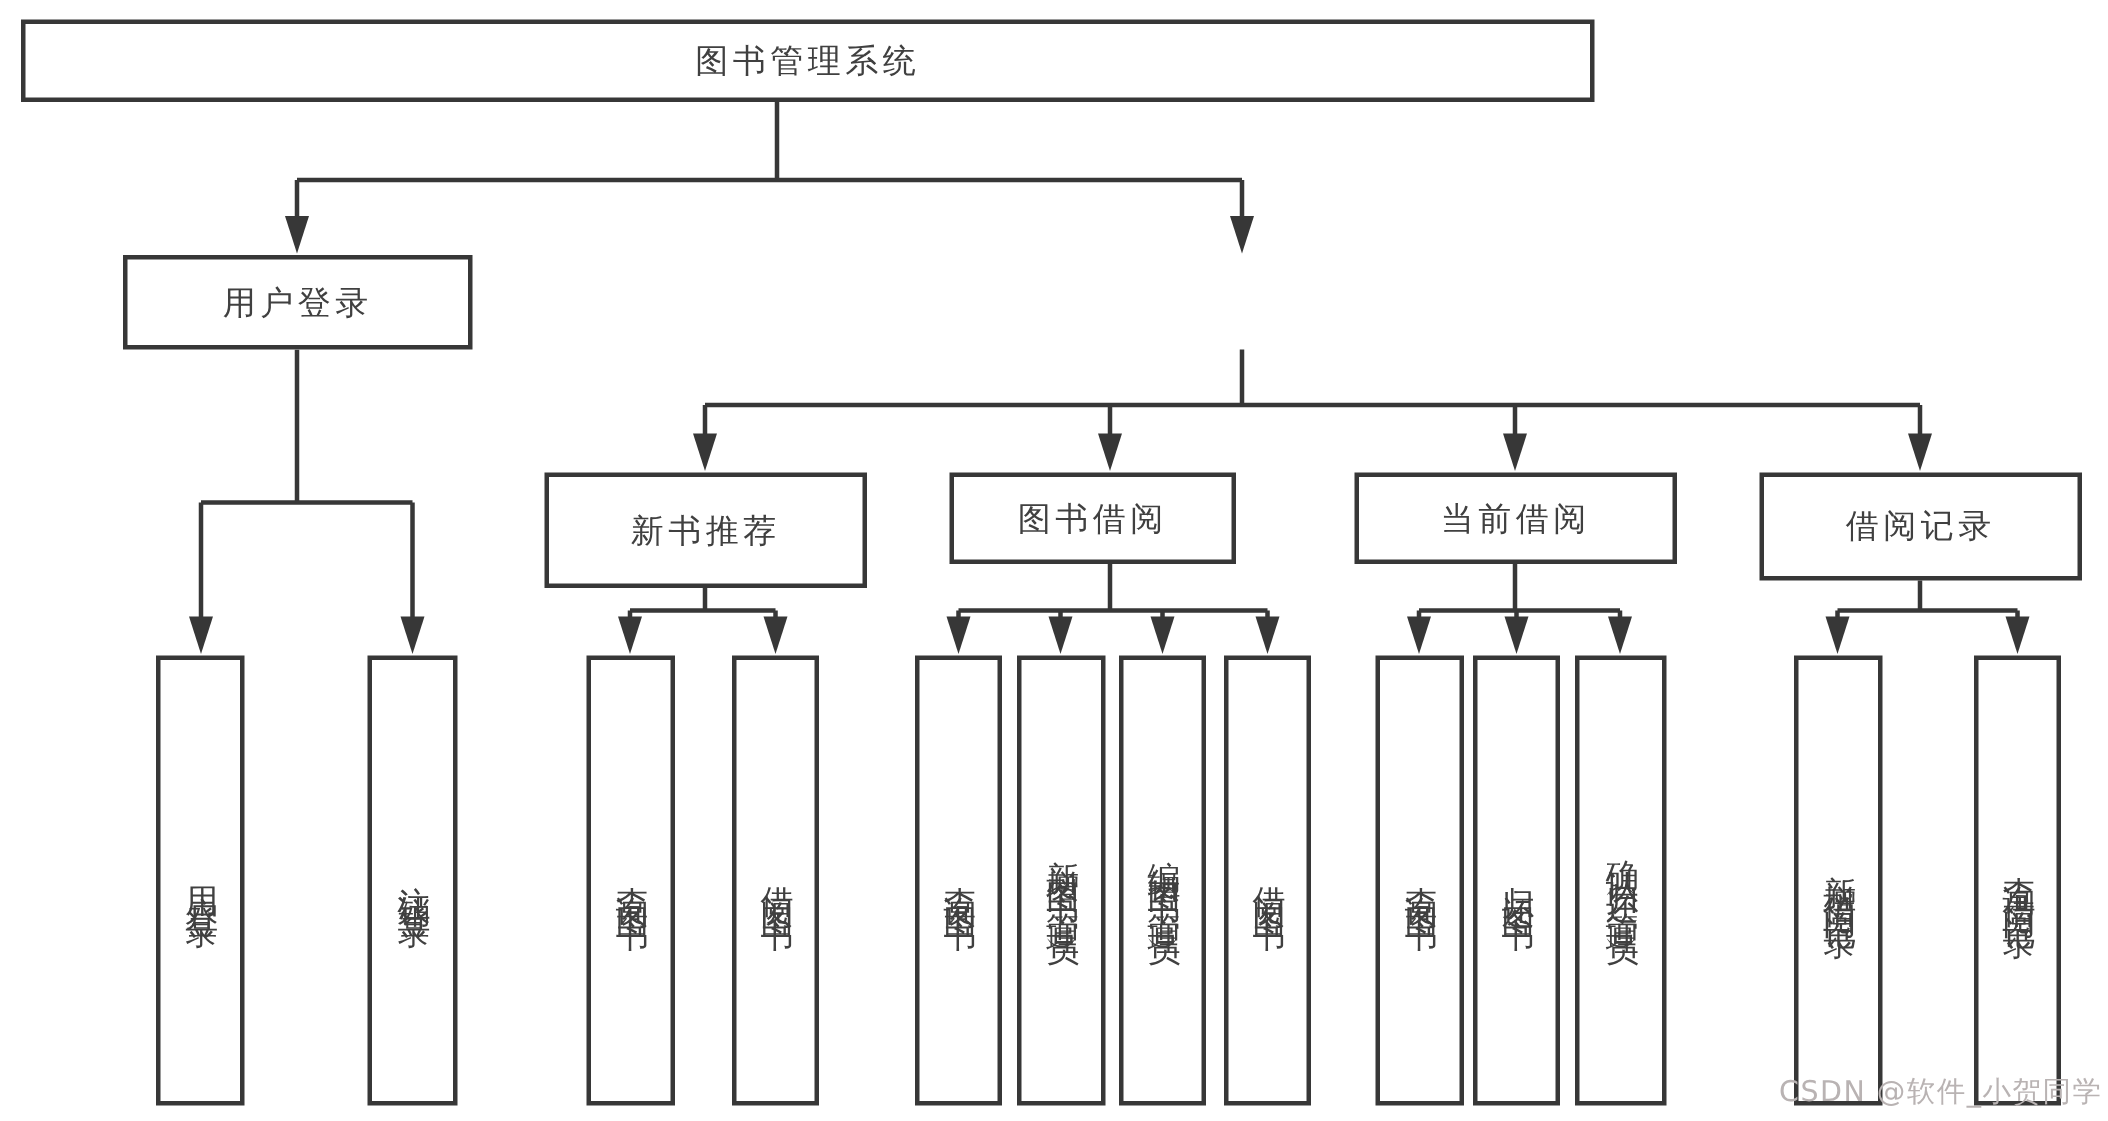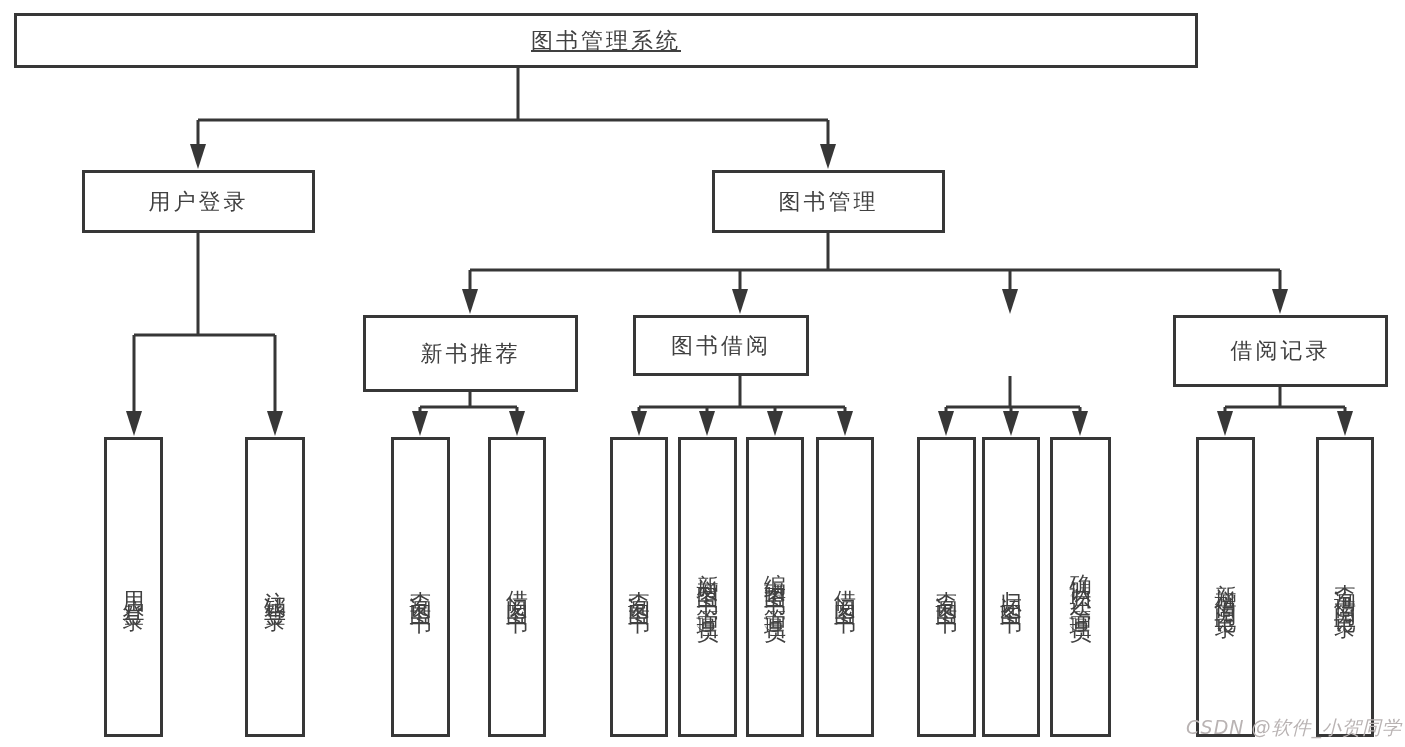--- a/index.html
+++ b/index.html
@@ -21,25 +21,25 @@
   .node{
     position:absolute;
     box-sizing:border-box;
     background:#ffffff;
     border:3px solid var(--line);
     display:flex;align-items:center;justify-content:center;
     font-size:22px;letter-spacing:3px;
     z-index:2;
     white-space:nowrap;
   }
-  .root{left:14px;top:13px;width:1184px;height:55px;text-decoration:underline;}
+  .root{left:14px;top:13px;width:1049px;height:55px;}
   .l2a{left:82px;top:170px;width:233px;height:63px;}
   .l2b{left:712px;top:170px;width:233px;height:63px;}
   .l3a{left:363px;top:315px;width:215px;height:77px;}
-  .l3b{left:633px;top:315px;width:176px;height:61px;}
+  .l3b{left:633px;top:315px;width:191px;height:61px;}
   .l3c{left:903px;top:315px;width:215px;height:61px;}
   .l3d{left:1173px;top:315px;width:215px;height:72px;}
   .leaf{
     top:437px;height:300px;
     font-size:22px;
     writing-mode:vertical-rl;
     text-orientation:mixed;
     letter-spacing:7px;
     white-space:normal;
   }
@@ -57,21 +57,20 @@
   .p12{left:1196px;width:59px;}
   .p13{left:1316px;width:58px;}
   .watermark{
     position:absolute;
     left:1186px;top:715px;
     font-size:19px;
     letter-spacing:1px;
     color:var(--wm);
     z-index:3;
     white-space:nowrap;
-    font-style:italic;
   }
 </style>
 </head>
 <body>
 
 <div class="canvas">
 
   <svg class="connectors" id="connectors" width="1405" height="747" viewBox="0 0 1405 747">
       <g>
         <path d="M518 68 L518 120 M198 120 L828 120 M198 120 L198 148 M828 120 L828 148" stroke="#373737" stroke-width="3" fill="none"></path>
@@ -111,24 +110,24 @@
       <g>
         <path d="M1280 376 L1280 407 M1225 407 L1345 407 M1225 407 L1225 415 M1345 407 L1345 415" stroke="#373737" stroke-width="3" fill="none"></path>
         <polygon points="1217,411 1233,411 1225,436" fill="#373737"></polygon>
         <polygon points="1337,411 1353,411 1345,436" fill="#373737"></polygon>
       </g>
     </svg>
 
   <div class="node root">图书管理系统</div>
 
   <div class="node l2a">用户登录</div>
-  <div class="node l2b">图书管理</div>
 
   <div class="node l3a">新书推荐</div>
   <div class="node l3b">图书借阅</div>
+  <div class="node l3c">当前借阅</div>
   <div class="node l3d">借阅记录</div>
 
   <div class="node leaf p1">用户登录</div>
   <div class="node leaf p2">注销登录</div>
   <div class="node leaf p3">查询图书</div>
   <div class="node leaf p4">借阅图书</div>
   <div class="node leaf p5">查询图书</div>
   <div class="node leaf p6">新增图书（管理员）</div>
   <div class="node leaf p7">编辑图书（管理员）</div>
   <div class="node leaf p8">借阅图书</div>

